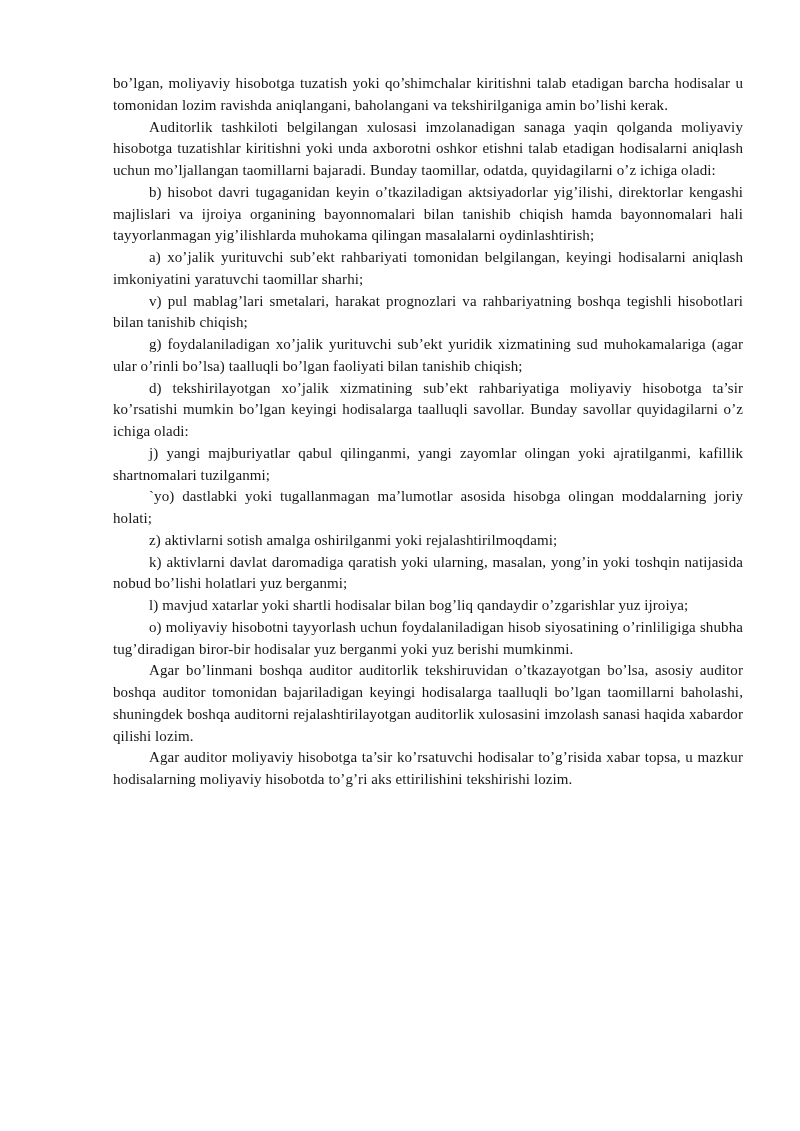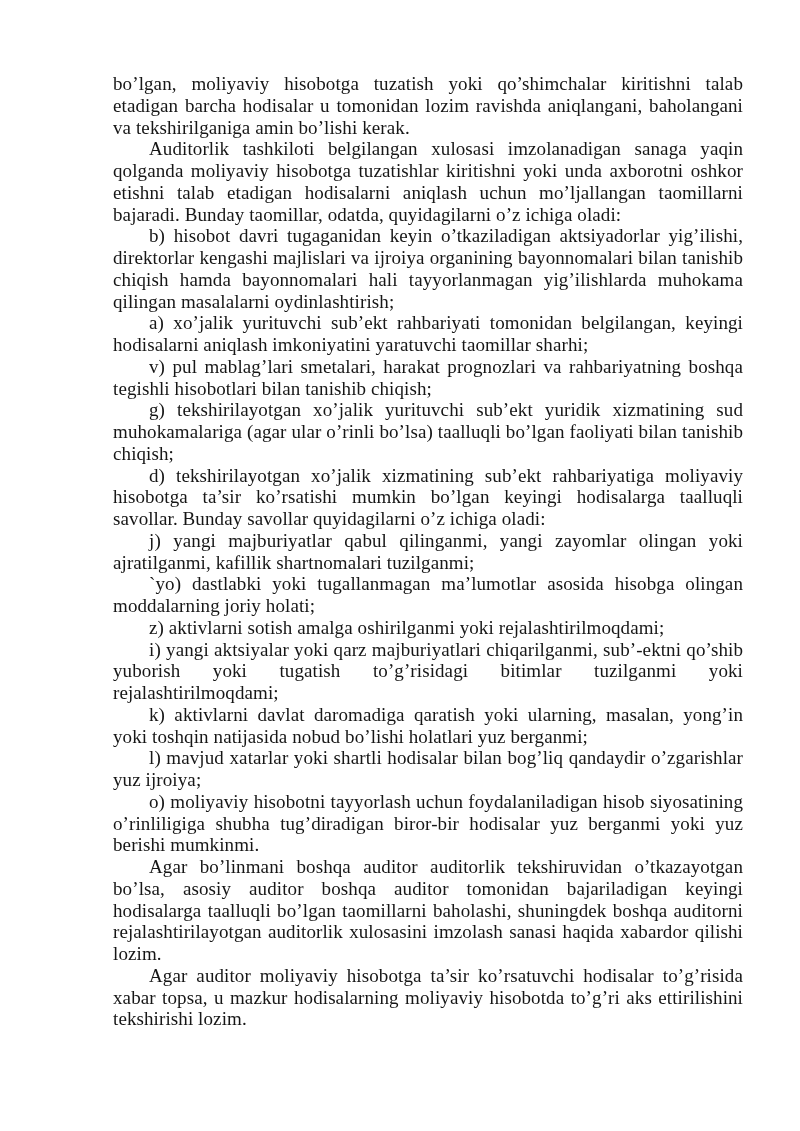--- a/index.html
+++ b/index.html
@@ -14,21 +14,21 @@
     background: #ffffff;
     overflow: hidden;
     font-family: "Liberation Serif", "DejaVu Serif", serif;
     color: #161616;
   }
   .text-block {
     position: absolute;
     left: 113px;
     top: 73px;
     width: 630px;
-    font-size: 19px;
+    font-size: 15px;
     line-height: 21.75px;
     text-align: justify;
     text-justify: inter-word;
     letter-spacing: 0.1px;
   }
   .text-block p {
     margin: 0;
     padding: 0;
     text-indent: 36px;
   }
@@ -39,25 +39,24 @@
 </head>
 <body>
 
 <div class="page">
   <div class="text-block">
     <p class="flush">bo’lgan, moliyaviy hisobotga tuzatish yoki qo’shimchalar kiritishni talab etadigan barcha hodisalar u tomonidan lozim ravishda aniqlangani, baholangani va tekshirilganiga amin bo’lishi kerak.</p>
     <p>Auditorlik tashkiloti belgilangan xulosasi imzolanadigan sanaga yaqin qolganda moliyaviy hisobotga tuzatishlar kiritishni yoki unda axborotni oshkor etishni talab etadigan hodisalarni aniqlash uchun mo’ljallangan taomillarni bajaradi. Bunday taomillar, odatda, quyidagilarni o’z ichiga oladi:</p>
     <p>b) hisobot davri tugaganidan keyin o’tkaziladigan aktsiyadorlar yig’ilishi, direktorlar kengashi majlislari va ijroiya organining bayonnomalari bilan tanishib chiqish hamda bayonnomalari hali tayyorlanmagan yig’ilishlarda muhokama qilingan masalalarni oydinlashtirish;</p>
     <p>a) xo’jalik yurituvchi sub’ekt rahbariyati tomonidan belgilangan, keyingi hodisalarni aniqlash imkoniyatini yaratuvchi taomillar sharhi;</p>
     <p>v) pul mablag’lari smetalari, harakat prognozlari va rahbariyatning boshqa tegishli hisobotlari bilan tanishib chiqish;</p>
-    <p>g) tekshirilayotgan xo’jalik yurituvchi sub’ekt yuridik xizmatining sud muhokamalariga (agar ular o’rinli bo’lsa) taalluqli bo’lgan faoliyati bilan tanishib chiqish;</p>
+    <p>g) foydalaniladigan xo’jalik yurituvchi sub’ekt yuridik xizmatining sud muhokamalariga (agar ular o’rinli bo’lsa) taalluqli bo’lgan faoliyati bilan tanishib chiqish;</p>
     <p>d) tekshirilayotgan xo’jalik xizmatining sub’ekt rahbariyatiga moliyaviy hisobotga ta’sir ko’rsatishi mumkin bo’lgan keyingi hodisalarga taalluqli savollar. Bunday savollar quyidagilarni o’z ichiga oladi:</p>
     <p>j) yangi majburiyatlar qabul qilinganmi, yangi zayomlar olingan yoki ajratilganmi, kafillik shartnomalari tuzilganmi;</p>
     <p>`yo) dastlabki yoki tugallanmagan ma’lumotlar asosida hisobga olingan moddalarning joriy holati;</p>
     <p>z) aktivlarni sotish amalga oshirilganmi yoki rejalashtirilmoqdami;</p>
-    <p>i) yangi aktsiyalar yoki qarz majburiyatlari chiqarilganmi, sub’-ektni qo’shib yuborish yoki tugatish to’g’risidagi bitimlar tuzilganmi yoki rejalashtirilmoqdami;</p>
     <p>k) aktivlarni davlat daromadiga qaratish yoki ularning, masalan, yong’in yoki toshqin natijasida nobud bo’lishi holatlari yuz berganmi;</p>
     <p>l) mavjud xatarlar yoki shartli hodisalar bilan bog’liq qandaydir o’zgarishlar yuz ijroiya;</p>
     <p>o) moliyaviy hisobotni tayyorlash uchun foydalaniladigan hisob siyosatining o’rinliligiga shubha tug’diradigan biror-bir hodisalar yuz berganmi yoki yuz berishi mumkinmi.</p>
     <p>Agar bo’linmani boshqa auditor auditorlik tekshiruvidan o’tkazayotgan bo’lsa, asosiy auditor boshqa auditor tomonidan bajariladigan keyingi hodisalarga taalluqli bo’lgan taomillarni baholashi, shuningdek boshqa auditorni rejalashtirilayotgan auditorlik xulosasini imzolash sanasi haqida xabardor qilishi lozim.</p>
     <p>Agar auditor moliyaviy hisobotga ta’sir ko’rsatuvchi hodisalar to’g’risida xabar topsa, u mazkur hodisalarning moliyaviy hisobotda to’g’ri aks ettirilishini tekshirishi lozim.</p>
   </div>
 </div>
 
 </body></html>

